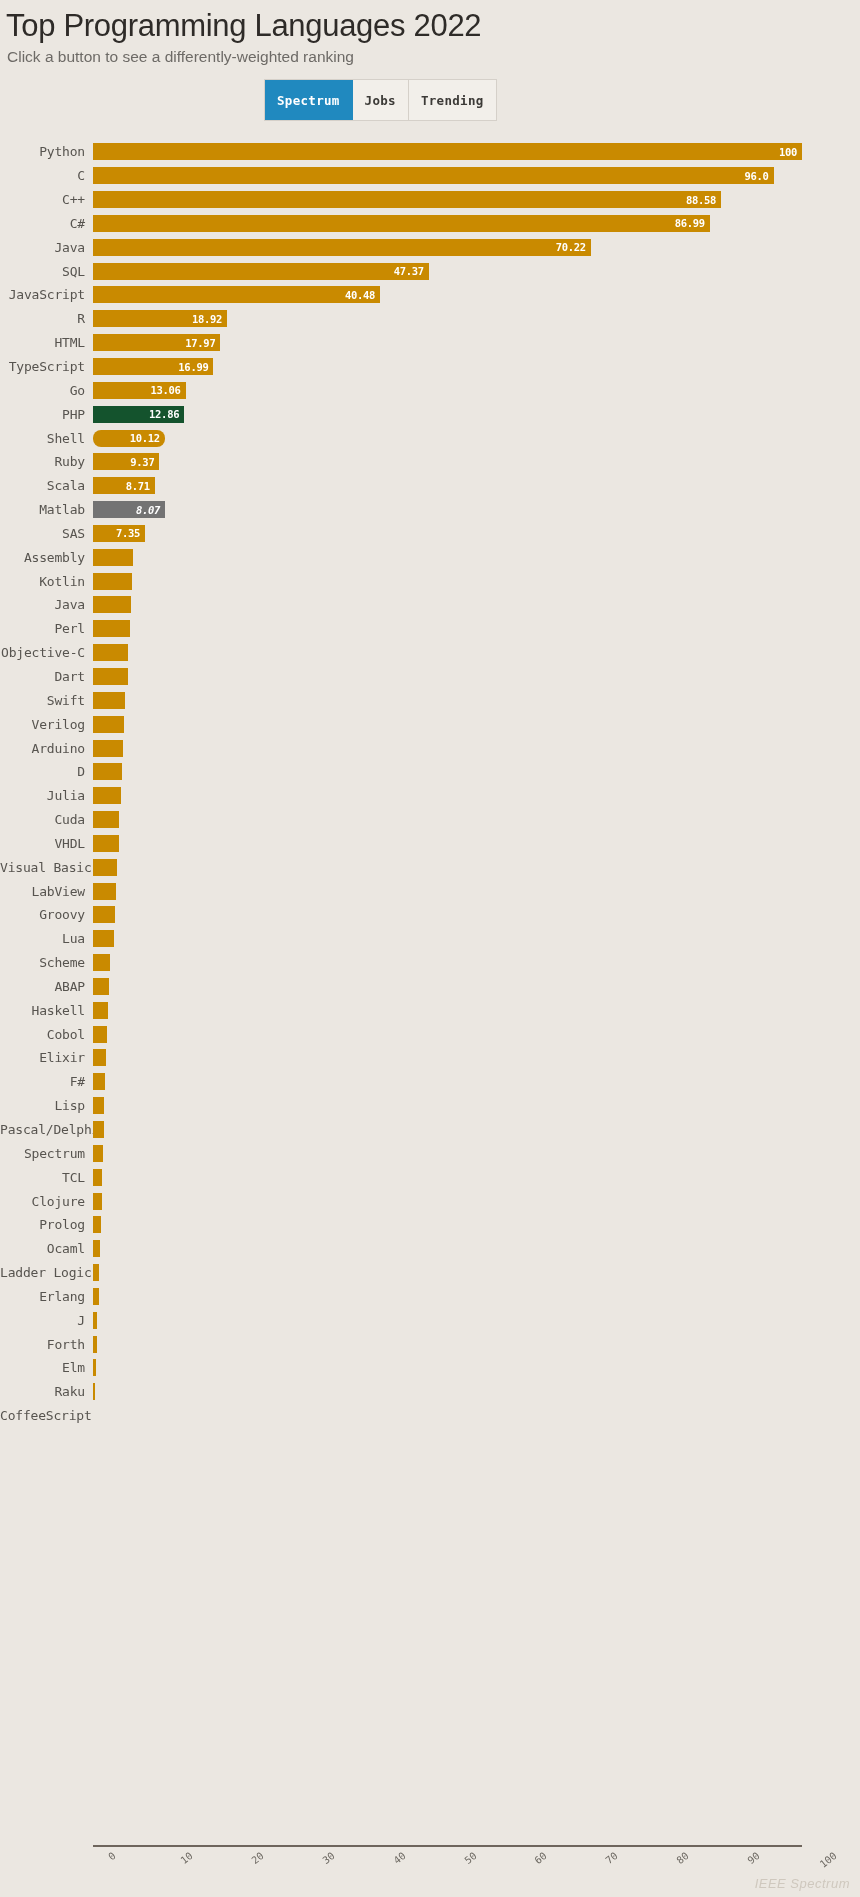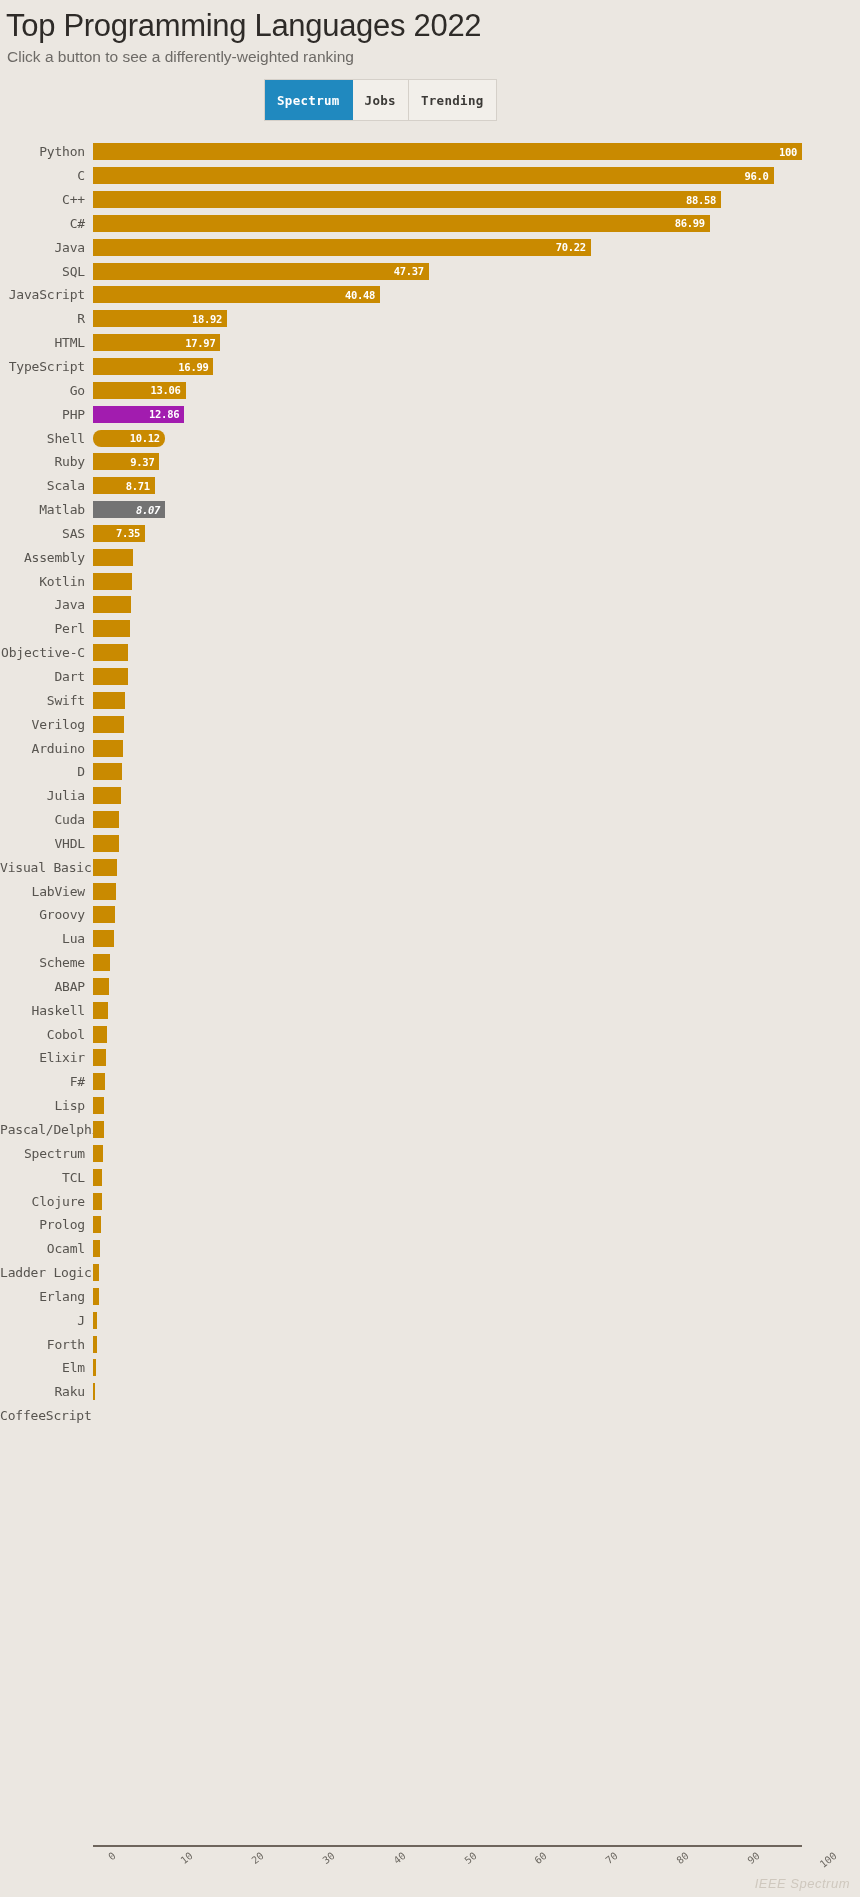--- a/index.html
+++ b/index.html
@@ -232,21 +232,21 @@
       <div class="ylabel">Go</div>
       <div class="barwrap">
         <div class="bar" style="width: 92.5954px; background: rgb(201, 138, 0);">
           <span class="barval">13.06</span>
         </div>
       </div>
     </div>
     <div class="row">
       <div class="ylabel">PHP</div>
       <div class="barwrap">
-        <div class="bar" style="width: 91.1774px; background: #a21caf;">
+        <div class="bar" style="width: 91.1774px; background: #14532d;">
           <span class="barval">12.86</span>
         </div>
       </div>
     </div>
     <div class="row">
       <div class="ylabel">Shell</div>
       <div class="barwrap">
         <div class="bar" style="width: 71.7508px; background: rgb(201, 138, 0); border-radius: 8px;">
           <span class="barval">10.12</span>
         </div>

